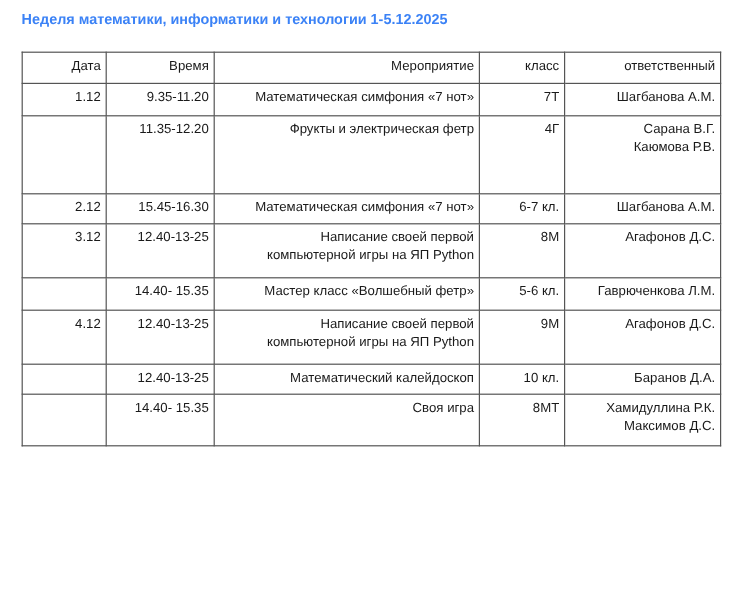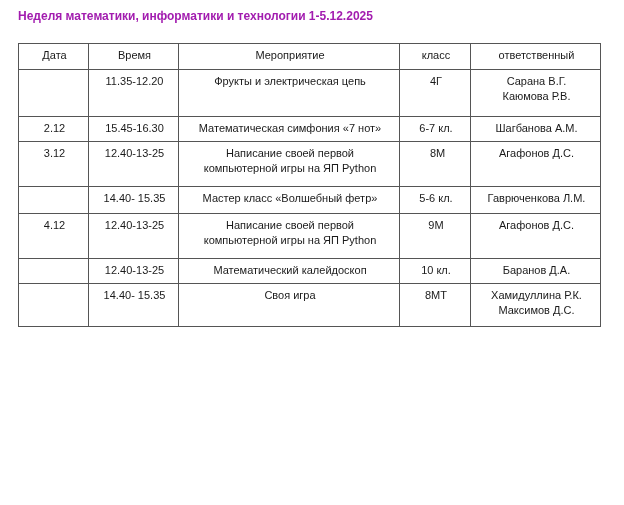--- a/index.html
+++ b/index.html
@@ -11,52 +11,52 @@
     background: #ffffff;
     font-family: "Liberation Sans", sans-serif;
     color: #1a1a1a;
     overflow: hidden;
   }
   .doc-title {
     margin: 8px 0 13px 18px;
     font-size: 12px;
     line-height: 16px;
     font-weight: 700;
-    color: #a21caf;
+    color: #3b82f6;
   }
   table.schedule {
     border-collapse: collapse;
     table-layout: fixed;
     margin: 19px 0 0 18px;
     width: 582px;
   }
   col.c-date { width: 70px; }
   col.c-time { width: 90px; }
   col.c-event { width: 221px; }
   col.c-class { width: 71px; }
   col.c-resp { width: 130px; }
   th, td {
     border: 1px solid #555555;
     vertical-align: top;
-    text-align: center;
+    text-align: right;
     font-weight: 400;
     font-size: 11px;
     line-height: 15px;
     padding: 4px 4px 5px 6px;
     white-space: pre-wrap;
     word-wrap: break-word;
     color: #1a1a1a;
   }
   tr.h26 { height: 26px; }
   tr.h27 { height: 27px; }
   tr.h25 { height: 25px; }
   tr.h42 { height: 42px; }
   tr.h43 { height: 43px; }
   tr.h45 { height: 45px; }
-  tr.h47 { height: 47px; margin-top: 40px; }
+  tr.h47 { height: 65px; margin-top: 40px; }
 </style>
 </head>
 <body>
 
 <div class="doc-title">Неделя математики, информатики и технологии 1-5.12.2025</div>
 
 <table class="schedule">
   <colgroup>
     <col class="c-date">
       <col class="c-time">
@@ -67,24 +67,31 @@
   <thead>
     <tr class="h26">
       <th>Дата</th>
       <th>Время</th>
       <th>Мероприятие</th>
       <th>класс</th>
       <th>ответственный</th>
     </tr>
   </thead>
   <tbody>
+    <tr class="h27">
+      <td>1.12</td>
+      <td>9.35-11.20</td>
+      <td>Математическая симфония «7 нот»</td>
+      <td>7Т</td>
+      <td>Шагбанова А.М.</td>
+    </tr>
     <tr class="h47">
       <td></td>
       <td>11.35-12.20</td>
-      <td>Фрукты и электрическая цепь</td>
+      <td>Фрукты и электрическая фетр</td>
       <td>4Г</td>
       <td>Сарана В.Г.
 Каюмова Р.В.</td>
     </tr>
     <tr class="h25">
       <td>2.12</td>
       <td>15.45-16.30</td>
       <td>Математическая симфония «7 нот»</td>
       <td>6-7 кл.</td>
       <td>Шагбанова А.М.</td>

